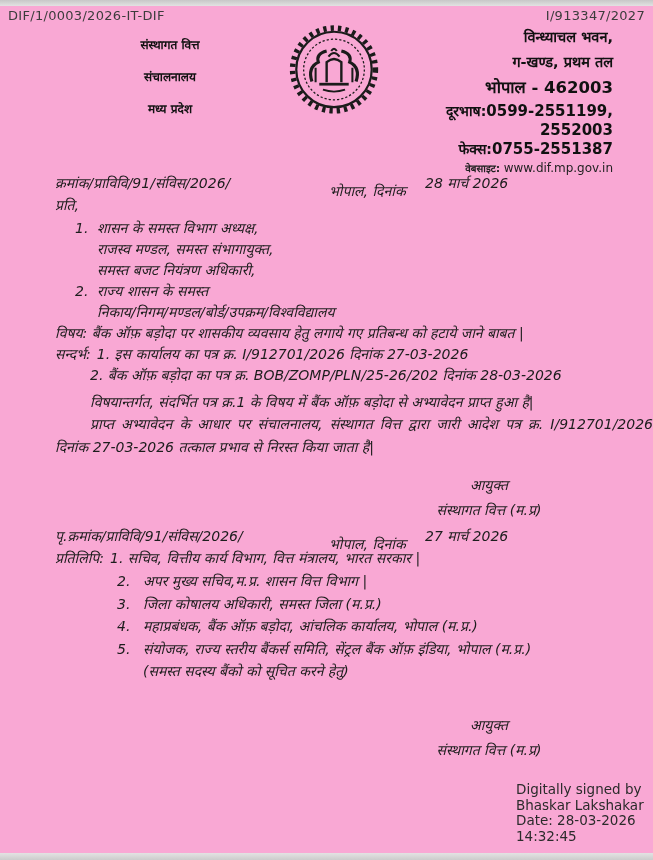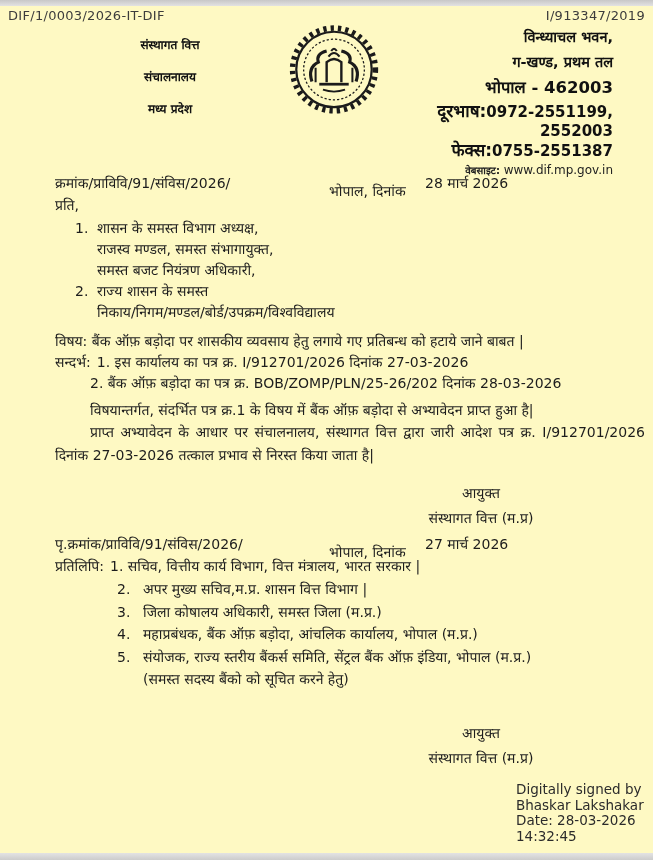--- a/index.html
+++ b/index.html
@@ -1,21 +1,21 @@
 <!DOCTYPE html>
 <html><head>
 <meta charset="utf-8">
 <style>
   * { margin:0; padding:0; box-sizing:border-box; }
   html,body { background:#e8e8e8; }
   .page {
     position:relative;
     width:653px; height:860px;
     margin:0 auto;
-    background:#fef9c3;
+    background:#f9a8d4;
     font-family:"DejaVu Sans", sans-serif;
     color:#1d1d1d;
     overflow:hidden;
   }
   .scan-edge { position:absolute; left:0; right:0; background:#cfcfcf; }
   .scan-edge.top { top:0; height:6px; background:linear-gradient(#c7c7c7,#e2e2e2); }
   .scan-edge.bottom { bottom:0; height:7px; background:linear-gradient(#e3e3e3,#cccccc); }
 
   
   .refs-row {
@@ -28,37 +28,37 @@
   .letterhead { position:relative; height:150px; }
   .org {
     position:absolute; left:50px; top:6px; width:240px;
     text-align:center; font-weight:bold; font-size:12px; line-height:32px; color:#111;
   }
   .emblem { position:absolute; left:288px; top:0px; width:92px; height:104px; }
   .addr { position:absolute; right:40px; top:2px; width:240px; text-align:right; color:#111; }
   .addr .a1 { font-weight:bold; font-size:14.5px; line-height:25px; }
   .addr .a2 { font-weight:bold; font-size:16.5px; line-height:26px; }
   .addr .contact { font-weight:bold; font-size:15px; line-height:17px; }
-  .addr .contact .lbl { font-size:17px;text-align:center; }
+  .addr .contact .lbl { font-size:14px;text-align:center; }
   .addr .web { font-size:12px; line-height:17px; color:#222; }
   .addr .web .lbl { font-weight:bold; font-size:10px; }
   .addr .contact, .addr .web { margin-top:2px; }
 
   
-  .body { padding:0 8px 0 55px; font-size:14px; line-height:21px; }
+  .body { padding:0 0 0 55px; font-size:14px; line-height:21px;font-style:italic; }
   .numline { position:relative; height:22px; }
   .numline .num { position:absolute; left:0; }
   .numline .place { position:absolute; left:274px;margin-top:8px; }
   .numline .date { position:absolute; left:370px; }
   .salutation { height:23px; }
   .rcpt-row { display:flex; }
   .rcpt-row .no { width:22px; margin-left:20px; flex:none; }
   .rcpt-row .txt { flex:1; }
   .rcpt-line { margin-left:42px; }
-  .subject-line { margin-top:8px; }
+  .subject-line { margin-top:0; }
   .ref-line1 { display:flex; }
   .ref-line1 .lbl { flex:none; }
   .ref-line1 .itm { margin-left:6px; }
   .ref-line2 { margin-left:35px; }
   .paras { margin-top:6px; }
   .para-indent { text-indent:35px; }
   .para-justify { text-align:justify; text-indent:35px; line-height:22.5px; }
 
   .sig-block { width:220px; margin-left:auto; margin-right:54px; text-align:center; line-height:25px; font-size:14px; }
   .sig-block.first { margin-top:15px; }
@@ -78,21 +78,21 @@
   }
 </style>
 </head>
 <body>
 
 <div class="page">
   <div class="scan-edge top"></div>
 
   <div class="refs-row">
     <span>DIF/1/0003/2026-IT-DIF</span>
-    <span>I/913347/2019</span>
+    <span>I/913347/2027</span>
   </div>
 
   <div class="letterhead">
     <div class="org">
       <div>संस्थागत वित्त</div>
       <div>संचालनालय</div>
       <div>मध्य प्रदेश</div>
     </div>
 
     <div class="emblem">
@@ -110,21 +110,21 @@
           <path d="M38 72 q12 4 24 0" stroke-width="2"></path>
         </g>
       </svg>
     </div>
 
     <div class="addr">
       <div class="a1">विन्ध्याचल भवन,</div>
       <div class="a1">ग-खण्ड, प्रथम तल</div>
       <div class="a2">भोपाल - 462003</div>
       <div class="contact">
-        <span class="lbl">दूरभाष:</span><span>0972-2551199,</span>
+        <span class="lbl">दूरभाष:</span><span>0599-2551199,</span>
       </div>
       <div class="contact">2552003</div>
       <div class="contact">
         <span class="lbl">फेक्स:</span><span>0755-2551387</span>
       </div>
       <div class="web">
         <span class="lbl">वेबसाइट:</span>
         <span>www.dif.mp.gov.in</span>
       </div>
     </div>

